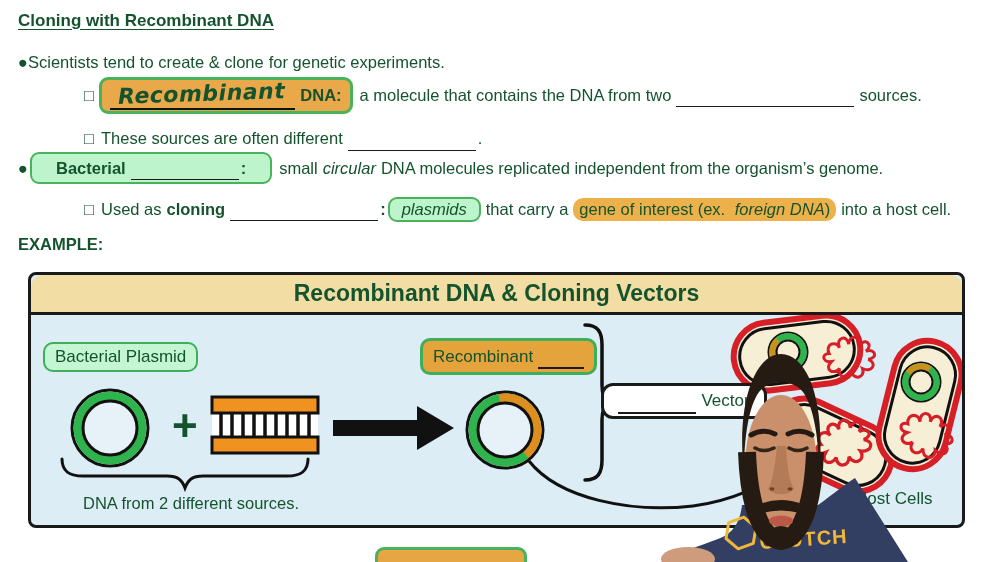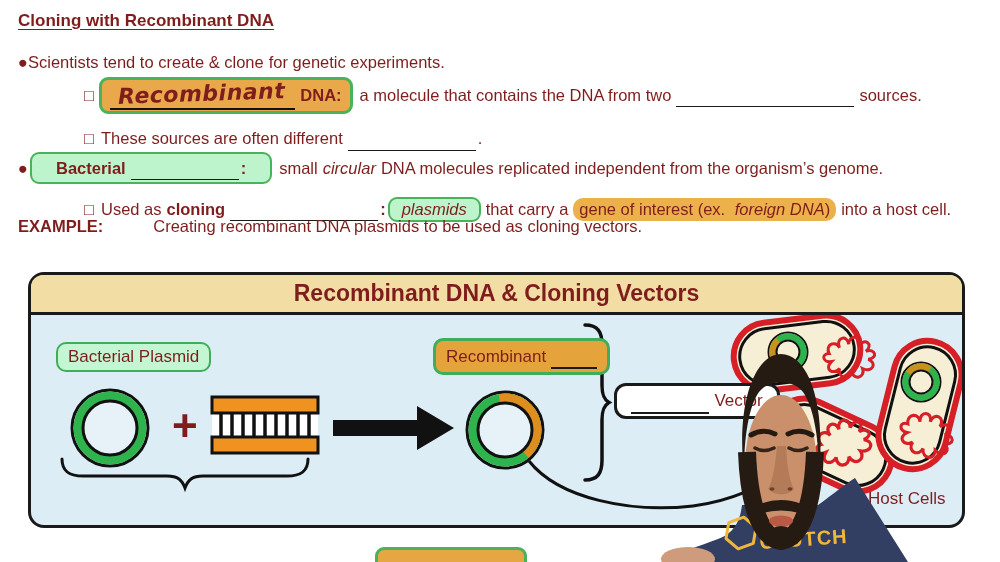--- a/index.html
+++ b/index.html
@@ -1,39 +1,39 @@
 <!DOCTYPE html>
 <html><head>
 <meta charset="utf-8">
 <style>
   html,body{margin:0;padding:0;}
   .stage{position:relative;width:1000px;height:562px;background:#ffffff;overflow:hidden;
-         font-family:"Liberation Sans",sans-serif;color:#7f1d1d;}
+         font-family:"Liberation Sans",sans-serif;color:#14532d;}
   .line{position:absolute;display:flex;align-items:center;white-space:nowrap;font-size:16.5px;}
   .b{font-weight:bold;}
   .i{font-style:italic;}
   .ml1{margin-left:2px;} .ml2{margin-left:5px;} .ml3{margin-left:7px;}
   .title{font-weight:bold;font-size:17px;text-decoration:underline;text-underline-offset:3px;}
   .blank{display:inline-block;border-bottom:1.7px solid #1a1a1a;height:1.02em;margin-top:.35em;}
   .hl-orange-box{display:inline-flex;align-items:center;background:#E9A84A;border:3px solid #49B25B;
                  border-radius:9px;padding:1px 8px;}
   .hw-wrap{border-bottom:2.2px solid #111;padding:0 10px 2px 8px;}
   .hw{font-family:"DejaVu Sans",sans-serif;font-style:italic;font-weight:700;font-size:22px;
       letter-spacing:.5px;display:inline-block;transform:rotate(-2deg);}
   .hl-green-box{display:inline-flex;align-items:center;background:#BDF4CC;border:2.5px solid #49B25B;
                 border-radius:9px;padding:2px 24px;}
   .hl-orange-text{display:inline-block;background:#EDB14C;border-radius:10px;padding:2px 6px;}
   
   .diagram{position:absolute;left:28px;top:272px;width:931px;height:250px;background:#DCEDF5;
-           border:3px solid #1a1a1a;border-radius:16px;}
+           border:3px solid #1a1a1a;border-radius:8px;}
   .diagram svg{position:absolute;left:0;top:0;z-index:1;}
   .dg-header{position:absolute;left:0;top:0;width:100%;height:37px;background:#F2DEA4;
              border-bottom:3px solid #1a1a1a;border-radius:12px 12px 0 0;display:flex;
              align-items:center;justify-content:center;font-size:23px;font-weight:bold;z-index:2;}
-  .dg-label{position:absolute;z-index:3;font-size:17px;font-weight:500;display:inline-flex;align-items:center;margin-left:13px;}
+  .dg-label{position:absolute;z-index:3;font-size:17px;font-weight:500;display:inline-flex;align-items:center;}
   .lbl-bact{left:12px;top:67px;background:#C4F6D3;border:2.5px solid #3FAE5A;border-radius:10px;padding:3px 10px;}
   .lbl-gene{left:164px;top:84px;background:#EFAF3F;border:3px solid #1a1a1a;border-radius:14px;padding:4px 10px;}
   .lbl-plus{left:141px;top:126px;font-size:44px;font-weight:bold;z-index:3;position:absolute;}
   .lbl-recomb{left:389px;top:63px;background:#E5A33C;border:3px solid #3FAE5A;border-radius:10px;padding:3px 10px;}
   .lbl-vector{left:570px;top:108px;width:160px;height:30px;background:#fff;border:3px solid #1a1a1a;
               border-radius:12px;justify-content:center;}
   .lbl-caption{left:52px;top:219px;font-size:16.5px;font-weight:400;}
   .lbl-host{left:824px;top:214px;font-weight:400;}
   .person-svg{position:absolute;left:600px;top:348px;z-index:10;}
   .bottom-box{position:absolute;left:375px;top:547px;width:146px;height:30px;background:#E7A644;
@@ -94,23 +94,22 @@
       <span class="i">plasmids</span>
     </span>
     <span class="ml2">that carry a</span>
     <span class="hl-orange-text ml2">
       <span>gene of interest (ex.</span>
       <span class="i ml2">foreign DNA</span><span>)</span>
     </span>
     <span class="ml2">into a host cell.</span>
   </div>
 
-  <div class="line" style="left:18px;top:217px;gap:45px;">
+  <div class="line" style="left:18px;top:235px;">
     <span class="b">EXAMPLE:</span>
-    <span class="ml2">Creating recombinant DNA plasmids to be used as cloning vectors.</span>
   </div>
 
   <div class="diagram">
     <svg width="931" height="250" viewBox="0 0 931 250">
       <defs>
         <path id="sq" d="M -19,-3 C -23,-11 -13,-15 -10,-8 C -14,-17 -3,-20 -2,-11 C -2,-20 9,-19 7,-10 C 12,-17 20,-11 13,-5 C 21,-8 24,1 15,2 C 23,5 19,14 10,10 C 13,18 2,21 0,12 C -1,20 -12,19 -10,10 C -15,16 -24,11 -17,4 C -25,5 -26,-3 -19,-3 Z" fill="none" stroke="#D61F26" stroke-width="2.6"></path>
       </defs>
 
       <path d="M 498,186 C 528,224 600,238 662,231 C 700,226 736,210 753,194" fill="none" stroke="#111" stroke-width="3"></path>
 
@@ -191,20 +190,21 @@
     <div class="dg-label lbl-bact">Bacterial Plasmid</div>
     <div class="lbl-plus">+</div>
     <div class="dg-label lbl-recomb">
       <span>Recombinant</span>
       <span class="blank ml2" style="width:46px;border-bottom-width:2px;"></span>
     </div>
     <div class="dg-label lbl-vector">
       <span class="blank" style="width:78px;border-bottom-width:2px;"></span>
       <span class="ml2">Vector</span>
     </div>
+    <div class="dg-label lbl-caption">DNA from 2 different sources.</div>
     <div class="dg-label lbl-host">Host Cells</div>
   </div>
 
   <div class="bottom-box"></div>
 
   <svg class="person-svg" width="320" height="214" viewBox="0 0 320 214">
 
     <path d="M 160,150 L 160,170 Q 181,178 202,170 L 202,150 Z" fill="#B9805C"></path>
 
     <path d="M 63,214 C 78,204 100,198 118,191 C 134,185 140,174 142,157 L 218,157 C 226,152 242,138 255,130 L 308,214 Z" fill="#333E63"></path>

